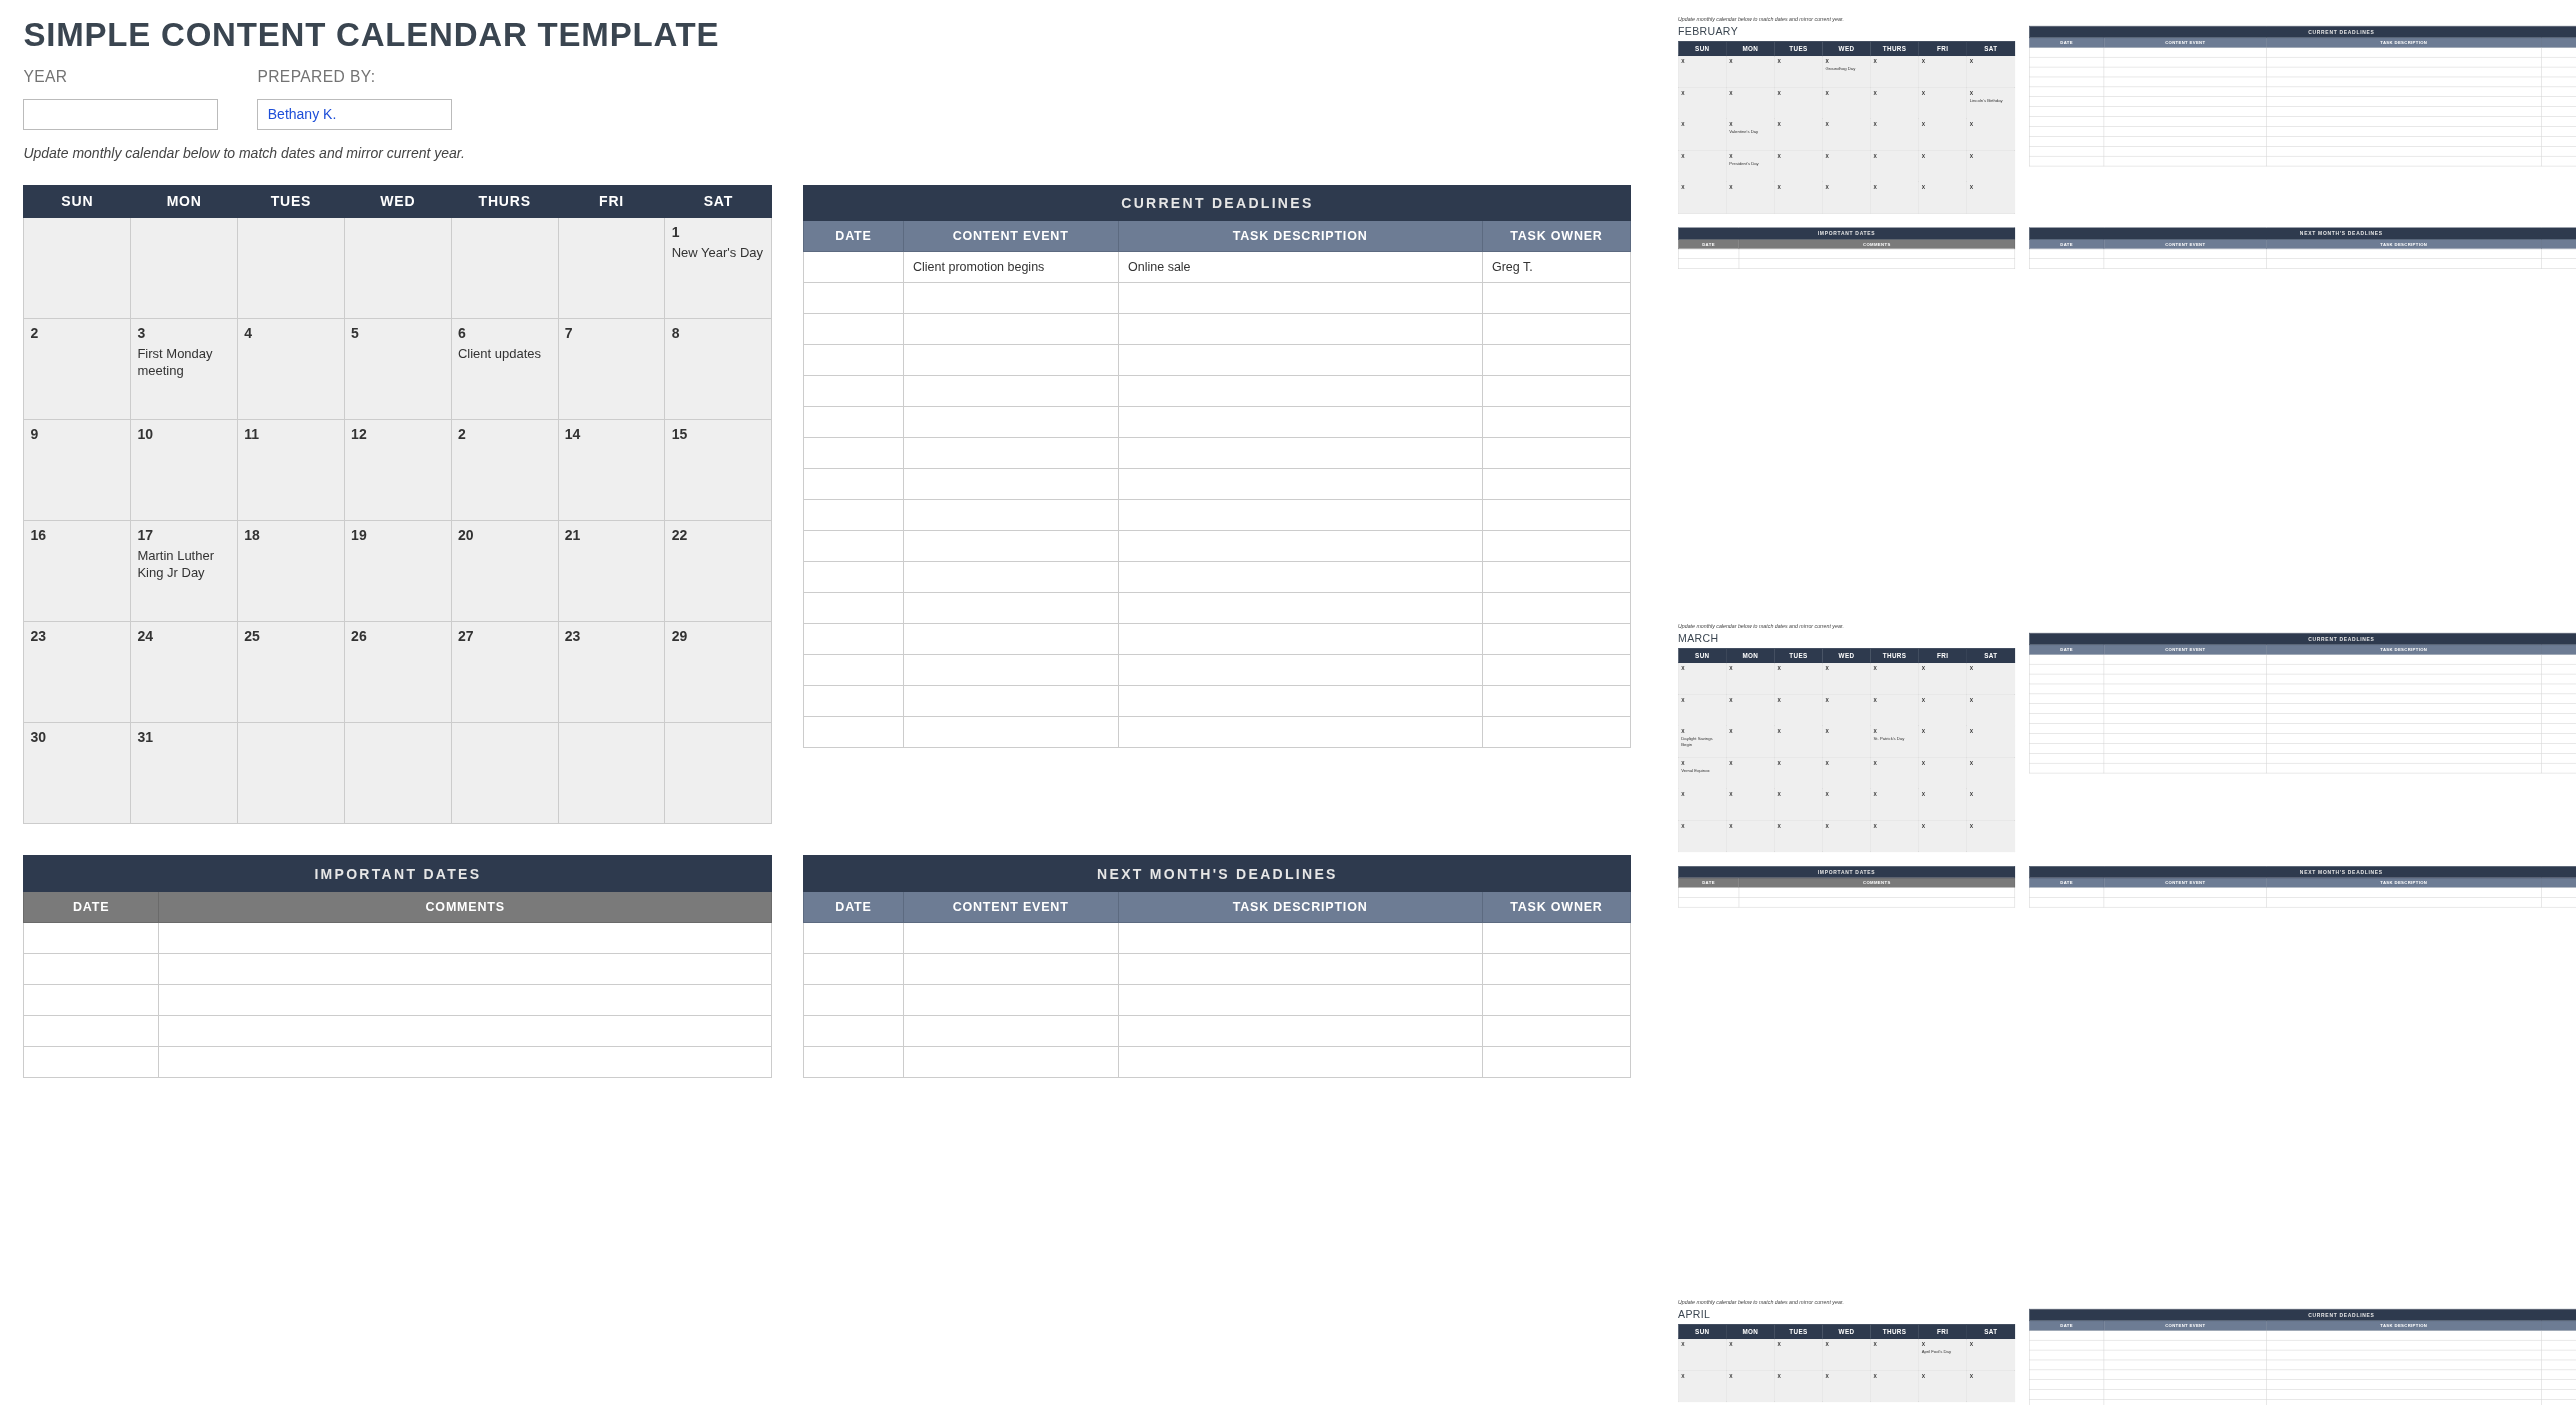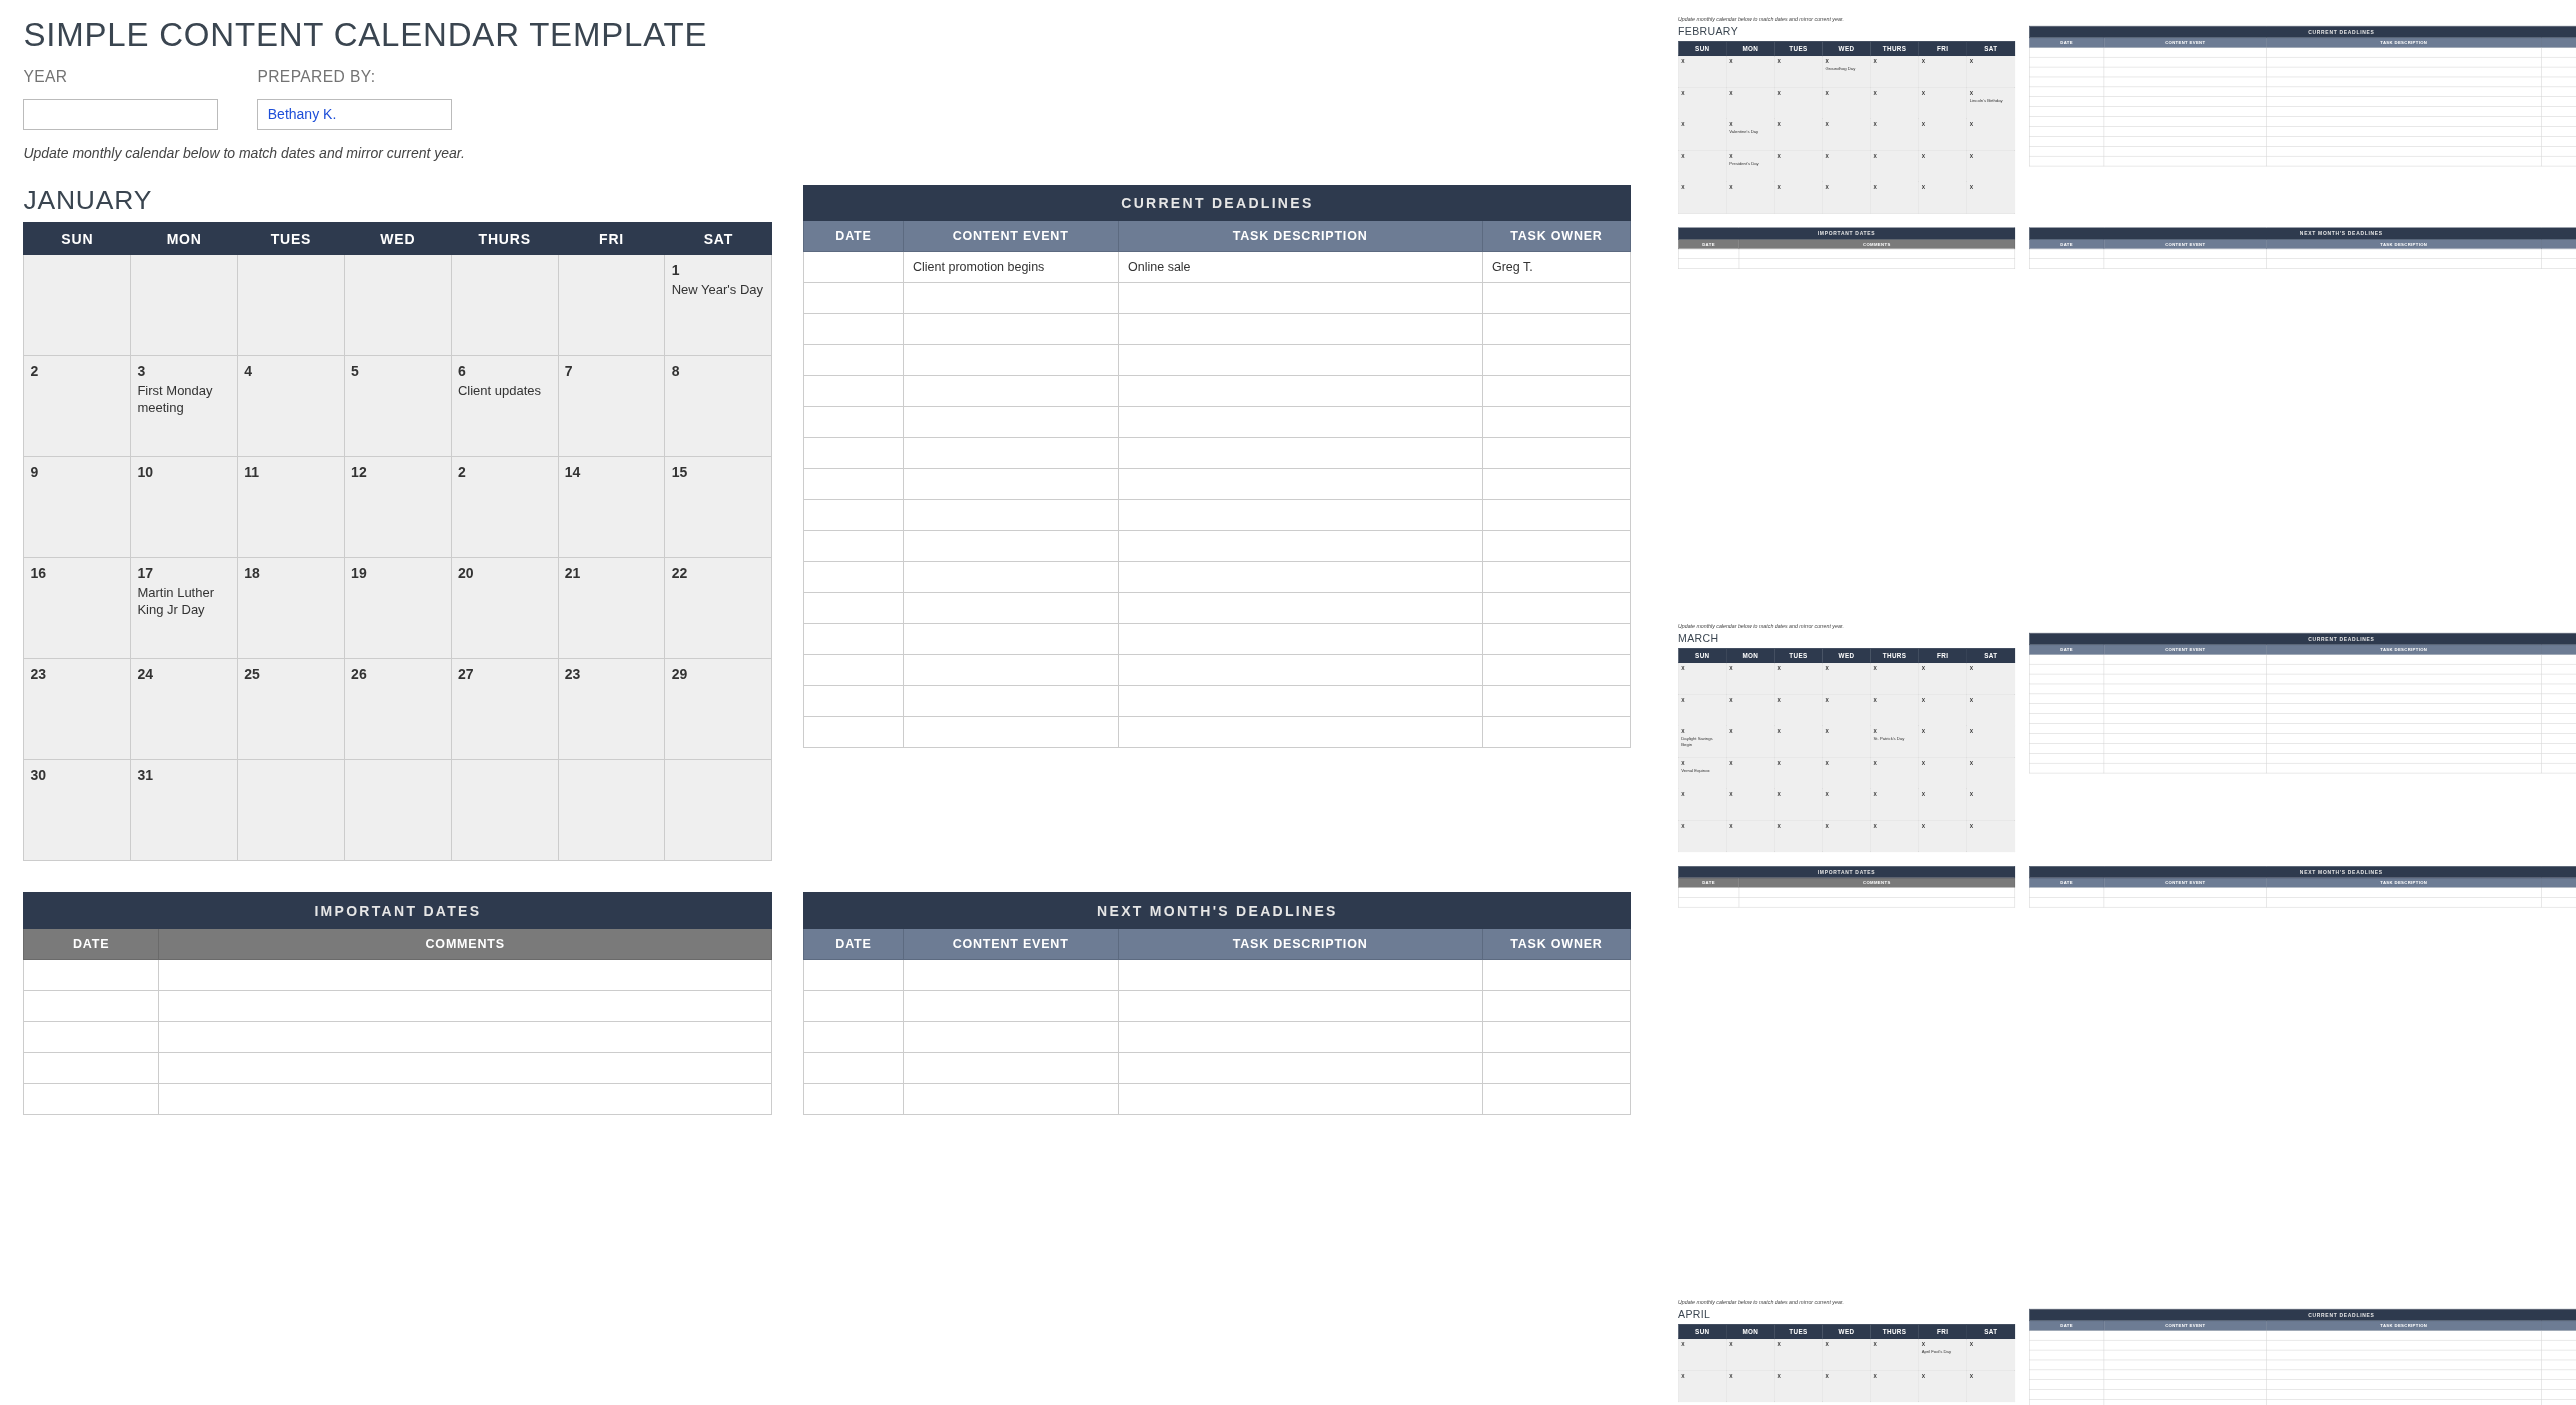--- a/index.html
+++ b/index.html
@@ -14,21 +14,21 @@
     display: flex;
     gap: 47px;
     align-items: flex-start;
   }
   .main-col { flex: 0 0 1608px; }
   .side-col { flex: 1; display: flex; flex-direction: column; gap: 31px; }
 
   
   h1.title {
     font-size: 33px;
-    font-weight: 400;
+    font-weight: 700;
     letter-spacing: 0.8px;
     color: #3a4550;
     margin-bottom: 14px;
   }
   .meta-row { display: flex; gap: 39px; margin-bottom: 15.6px; }
   .meta-field label {
     display: block;
     font-size: 15.6px;
     color: #737373;
     margin-bottom: 13px;
@@ -162,21 +162,20 @@
       <div class="meta-field">
         <label>PREPARED BY:</label>
         <input class="input-box" value="Bethany K." style="">
       </div>
     </div>
 
     <p class="instruction">Update monthly calendar below to match dates and mirror current year.</p>
 
     <div class="month-block">
       <div class="month-left">
-        <div class="month-name">JANUARY</div>
         <table class="cal">
           <thead>
               <tr>
                 <th>SUN</th>
                 <th>MON</th>
                 <th>TUES</th>
                 <th>WED</th>
                 <th>THURS</th>
                 <th>FRI</th>
                 <th>SAT</th>

